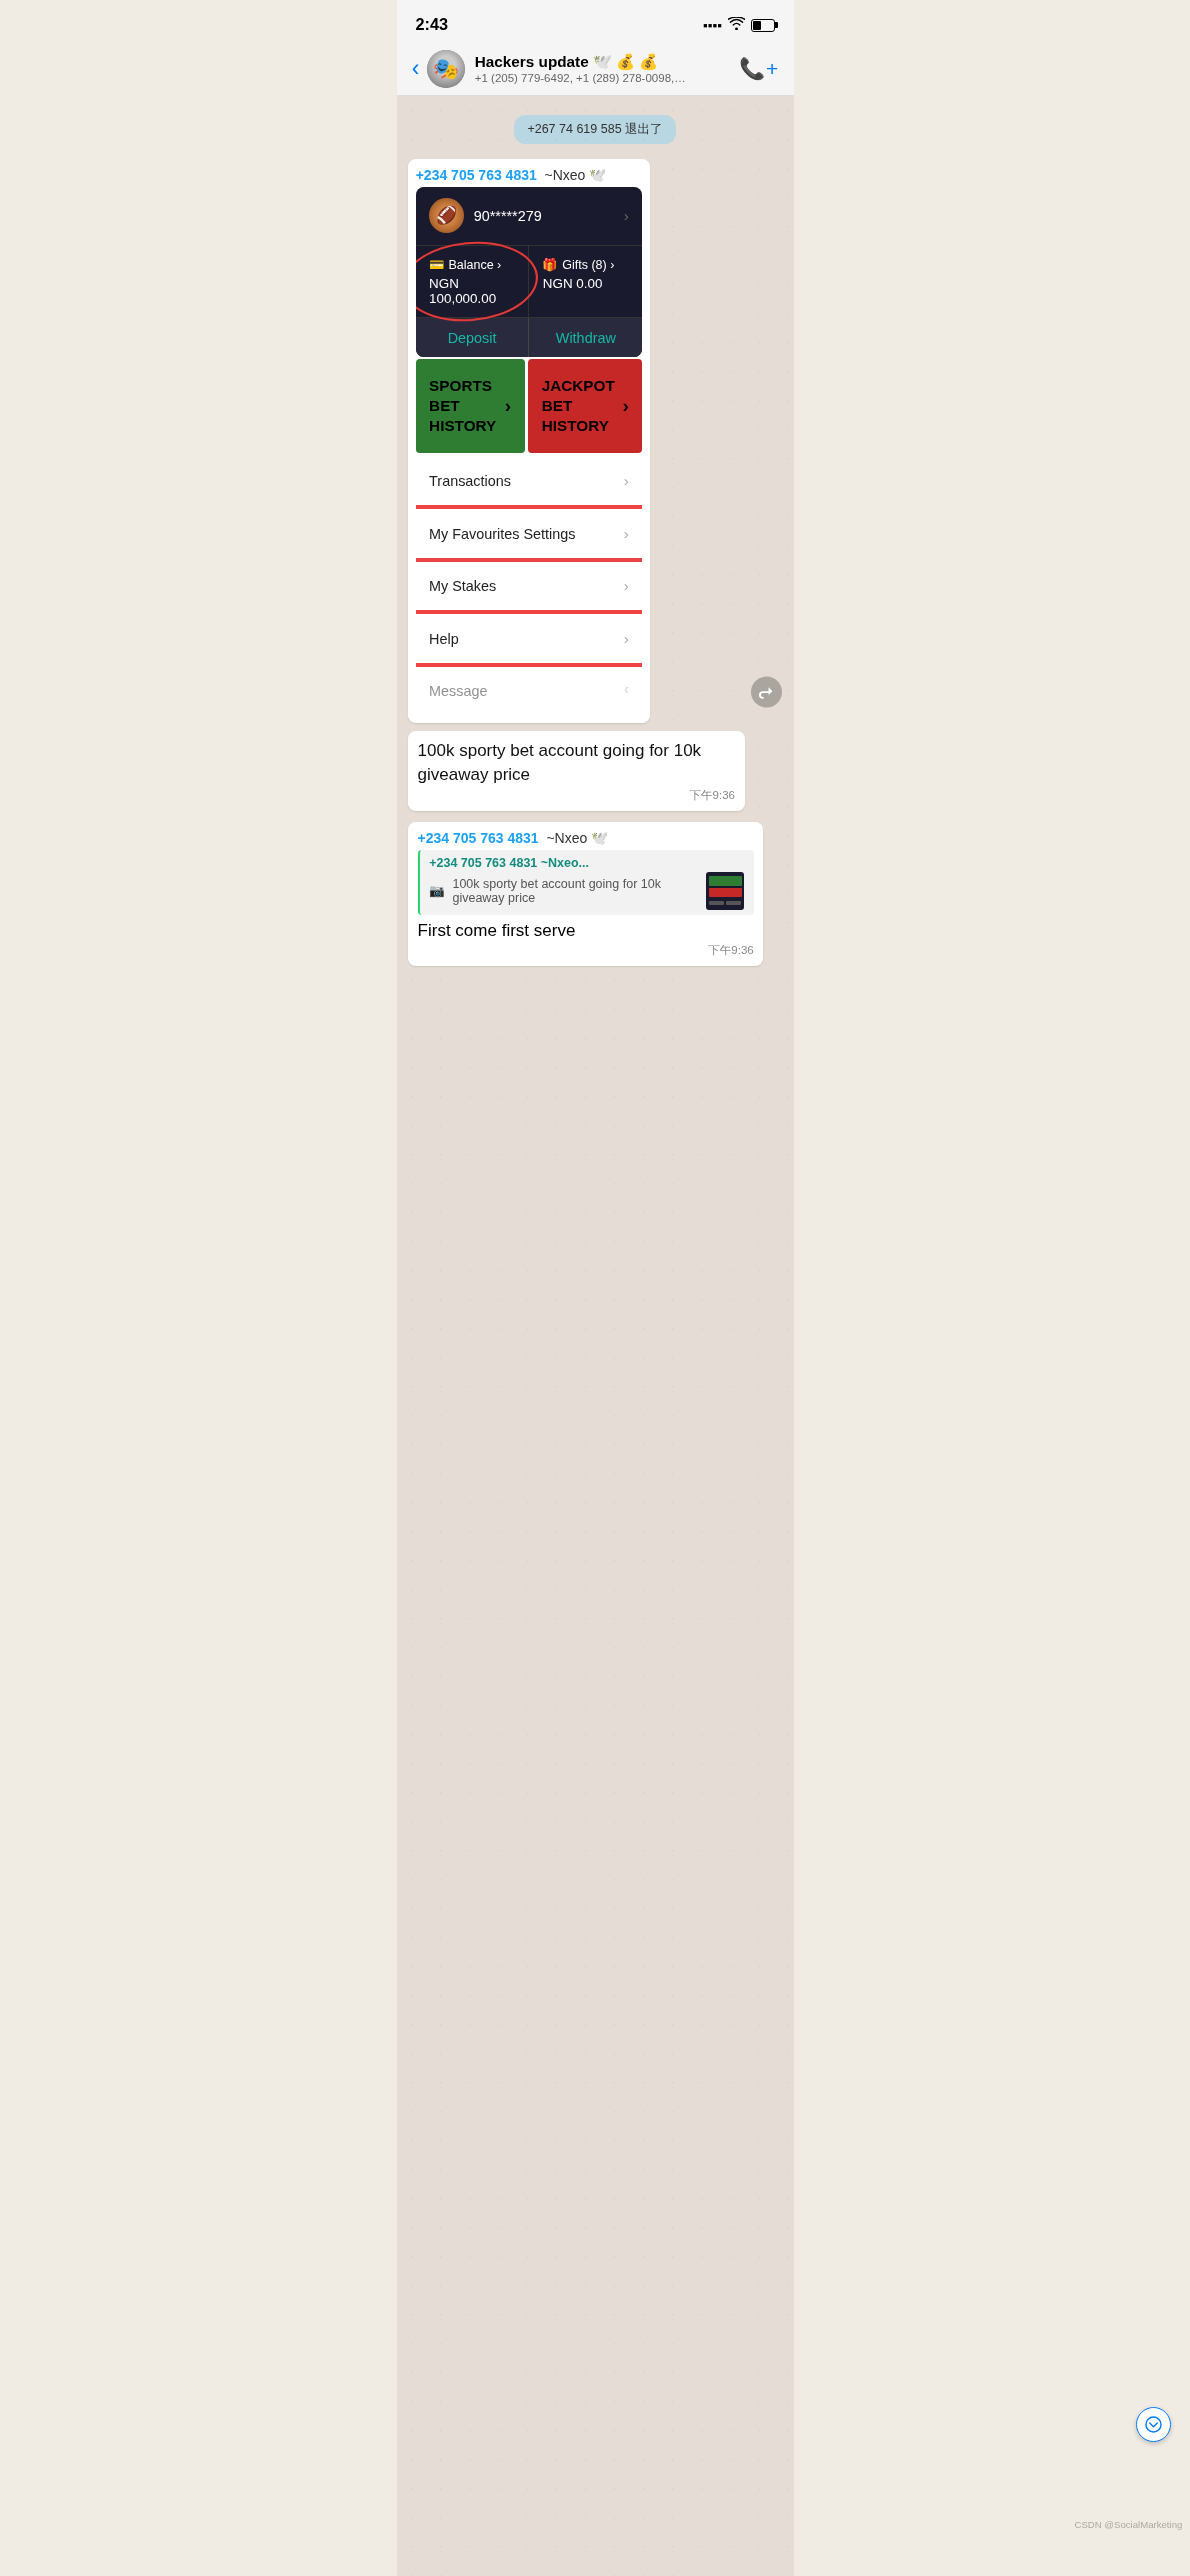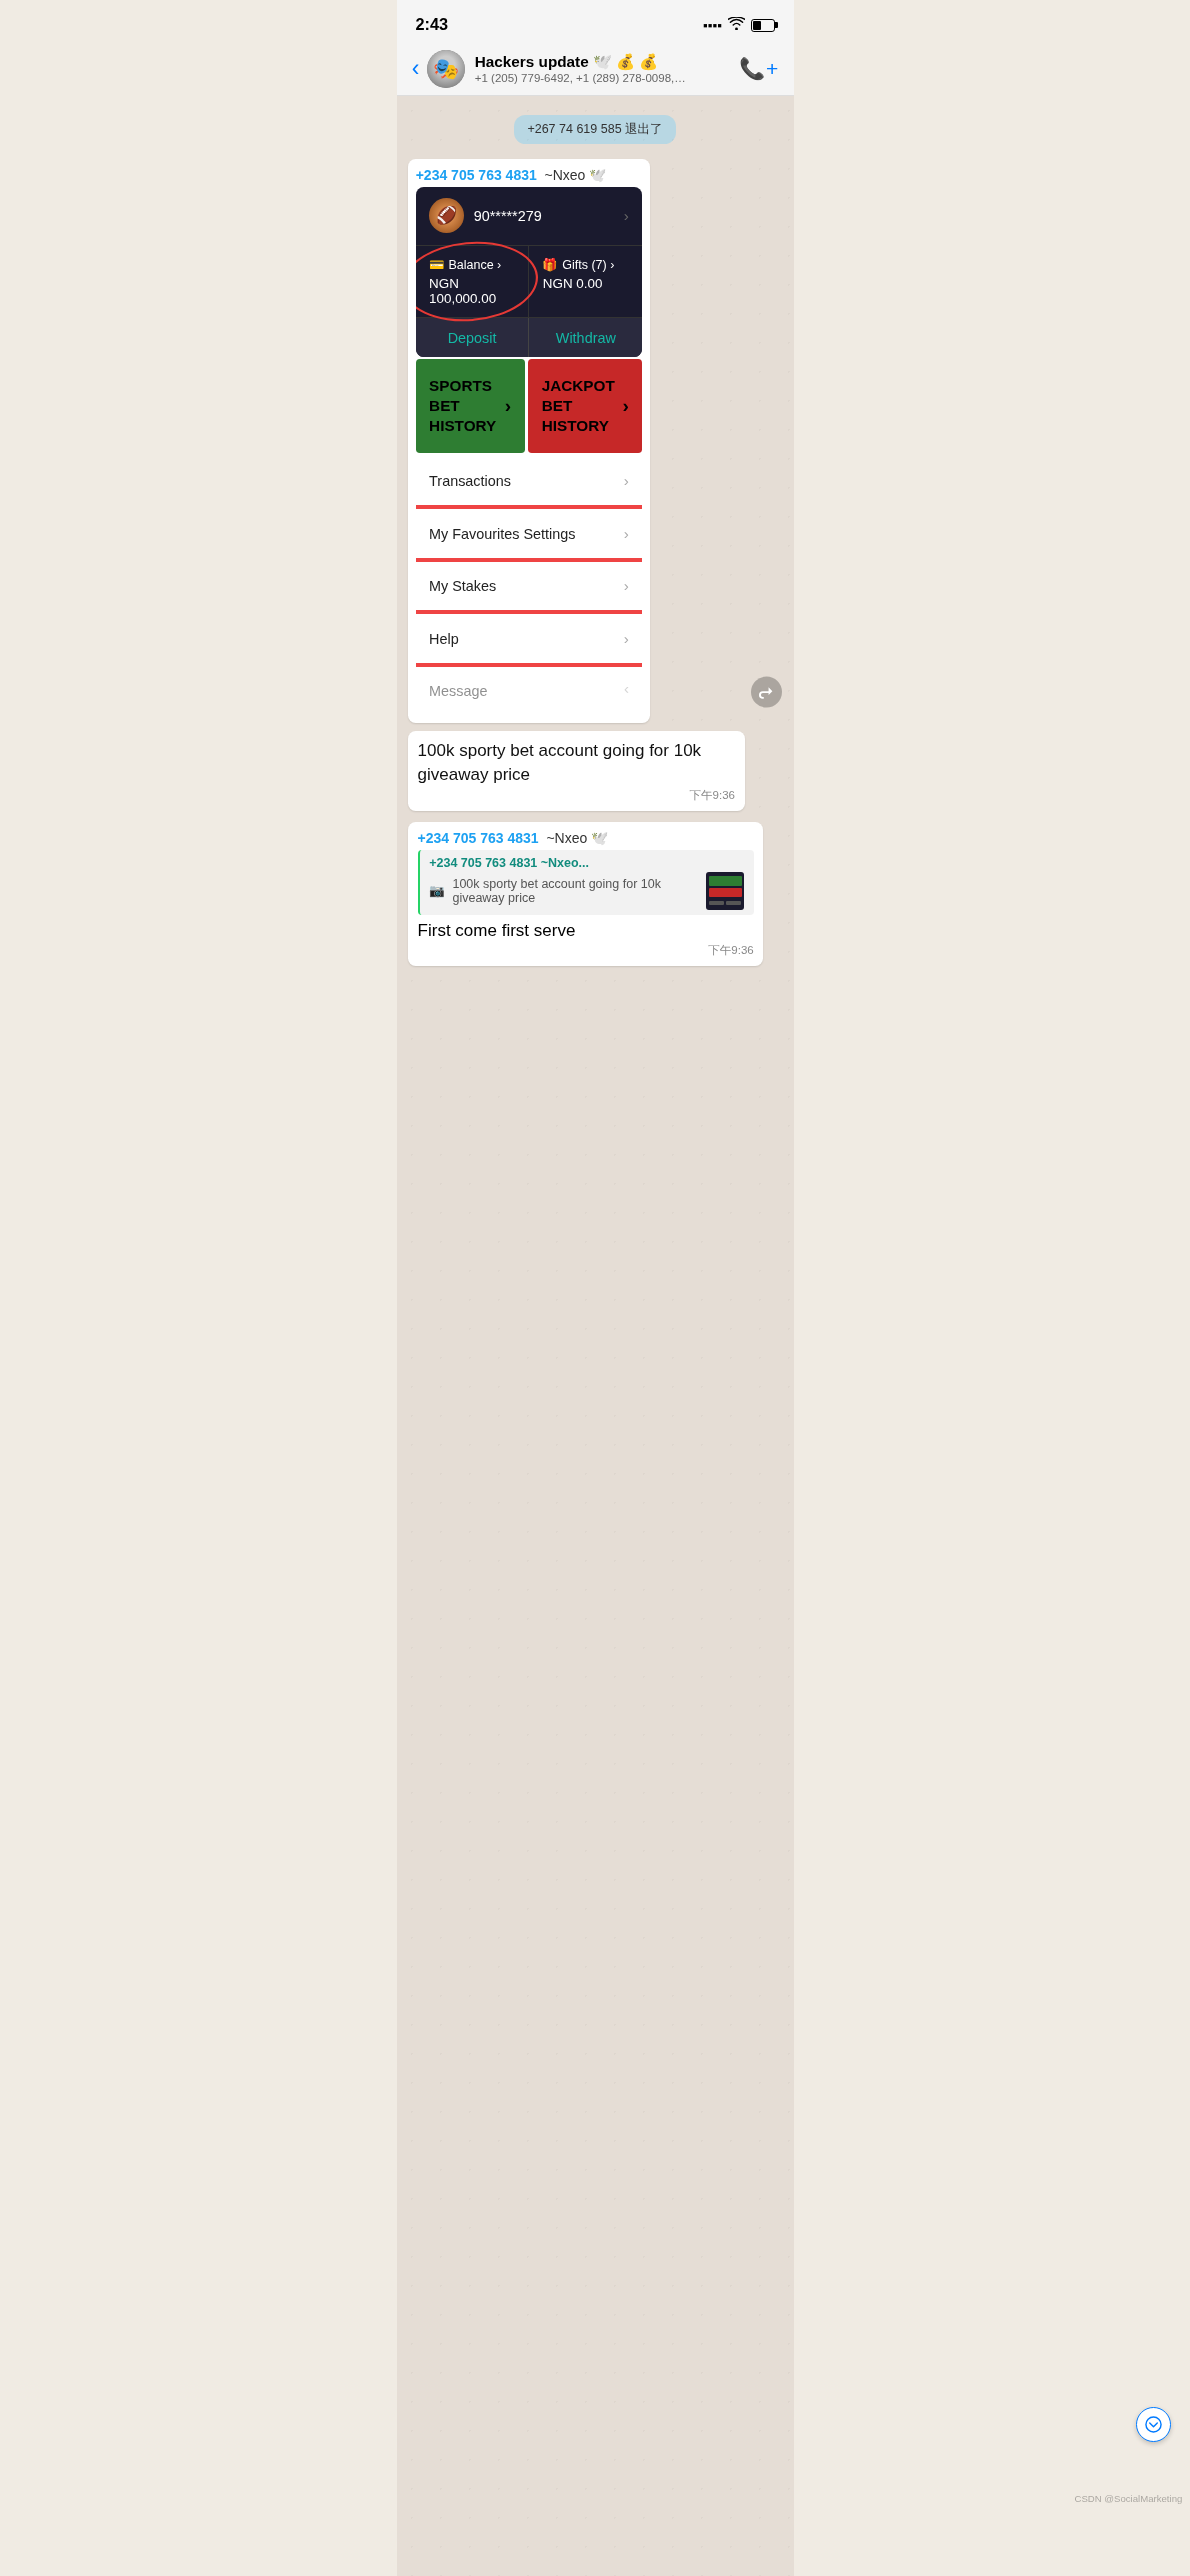--- a/index.html
+++ b/index.html
@@ -434,21 +434,21 @@
       border-radius: 50%;
       display: flex;
       align-items: center;
       justify-content: center;
       color: #fff;
       font-size: 15.3px;
     }
 
     .watermark {
       position: fixed;
-      bottom: 72px;
+      bottom: 46px;
       right: 7.7px;
       font-size: 9.6px;
       color: rgba(0,0,0,0.3);
       margin-top: 20px;
     }
   </style>
 </head>
 <body>
 
 <div class="status-bar">
@@ -503,21 +503,21 @@
           <div class="balance-section balance-highlight">
             <div class="balance-label">
               <span>💳</span>
               <span>Balance ›</span>
             </div>
             <div class="balance-amount">NGN 100,000.00</div>
           </div>
           <div class="balance-section">
             <div class="balance-label">
               <span>🎁</span>
-              <span>Gifts (7) ›</span>
+              <span>Gifts (8) ›</span>
             </div>
             <div class="balance-amount">NGN 0.00</div>
           </div>
         </div>
 
         <div class="account-actions">
           <button class="action-btn">Deposit</button>
           <button class="action-btn">Withdraw</button>
         </div>
       </div>

